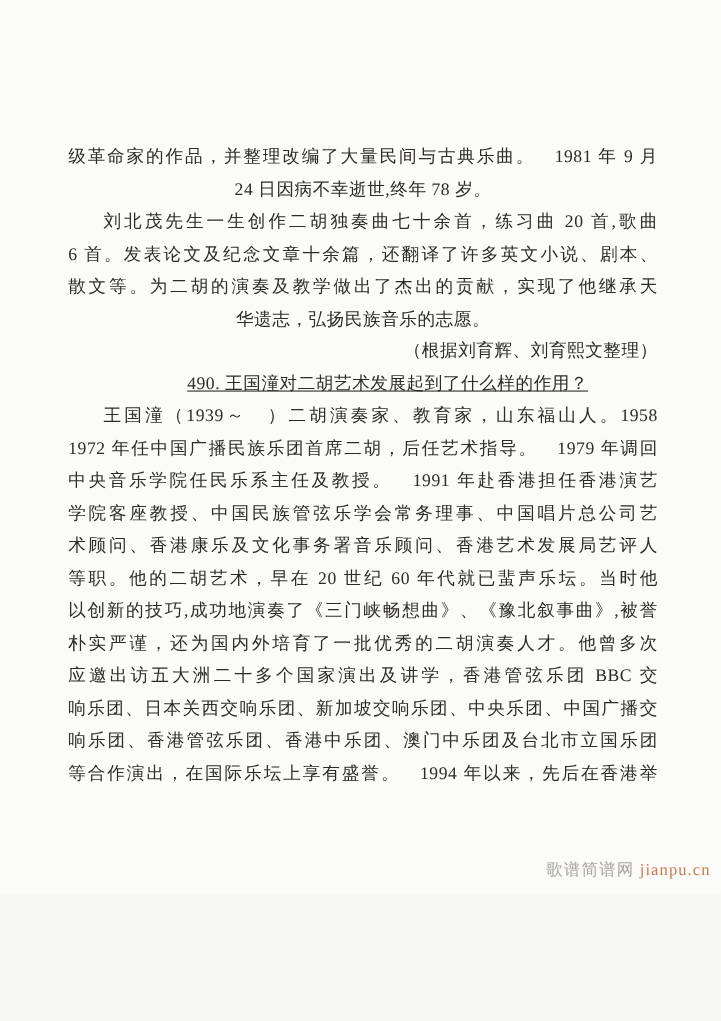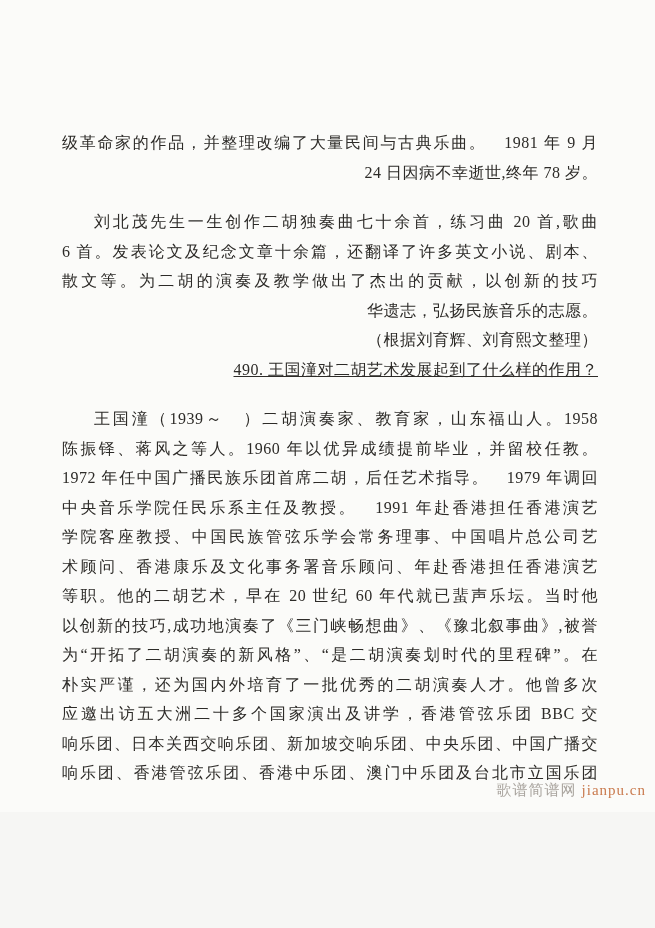--- a/index.html
+++ b/index.html
@@ -18,28 +18,28 @@
     position:absolute;
     left:62px;top:128px;
     width:536px;
     color:#2d2b28;
     font-size:16px;
     line-height:29.5px;
   }
   .line{
     height:29.5px;
     overflow:hidden;
-    text-align:right;
+    text-align:center;
     letter-spacing:0.5px;
   }
   .j{
     text-align:justify;
     text-align-last:justify;
   }
-  .ind{ text-indent:2em;margin-top:20px; }
+  .ind{ text-indent:2em; }
   .ind-q{ text-indent:2.8em;text-decoration:underline; }
   .right{ text-align:center; text-align-last:right; }
   .watermark{
     position:absolute;
     right:9px;bottom:12px;
     font-size:15px;
     letter-spacing:1px;
     white-space:nowrap;
   }
   .wm-name{ color:#a9a49e; }
@@ -48,36 +48,35 @@
 </head>
 <body>
 
 <div class="page">
 
   <div class="text-block">
     <div class="line j">级革命家的作品，并整理改编了大量民间与古典乐曲。　1981 年 9 月</div>
     <div class="line">24 日因病不幸逝世,终年 78 岁。</div>
     <div class="line j ind">刘北茂先生一生创作二胡独奏曲七十余首，练习曲 20 首,歌曲</div>
     <div class="line j">6 首。发表论文及纪念文章十余篇，还翻译了许多英文小说、剧本、</div>
-    <div class="line j">散文等。为二胡的演奏及教学做出了杰出的贡献，以创新的技巧</div>
+    <div class="line j">散文等。为二胡的演奏及教学做出了杰出的贡献，实现了他继承天</div>
     <div class="line">华遗志，弘扬民族音乐的志愿。</div>
     <div class="line right">（根据刘育辉、刘育熙文整理）</div>
     <div class="line ind-q">490. 王国潼对二胡艺术发展起到了什么样的作用？</div>
     <div class="line j ind">王国潼（1939～　）二胡演奏家、教育家，山东福山人。1958</div>
-    <div class="line j">陈振铎、蒋风之等人。1960 年以优异成绩提前毕业，并留校任教。</div>
     <div class="line j">1972 年任中国广播民族乐团首席二胡，后任艺术指导。　1979 年调回</div>
     <div class="line j">中央音乐学院任民乐系主任及教授。　1991 年赴香港担任香港演艺</div>
     <div class="line j">学院客座教授、中国民族管弦乐学会常务理事、中国唱片总公司艺</div>
-    <div class="line j">术顾问、香港康乐及文化事务署音乐顾问、年赴香港担任香港演艺</div>
+    <div class="line j">术顾问、香港康乐及文化事务署音乐顾问、香港艺术发展局艺评人</div>
     <div class="line j">等职。他的二胡艺术，早在 20 世纪 60 年代就已蜚声乐坛。当时他</div>
     <div class="line j">以创新的技巧,成功地演奏了《三门峡畅想曲》、《豫北叙事曲》,被誉</div>
-    <div class="line j">为“开拓了二胡演奏的新风格”、“是二胡演奏划时代的里程碑”。在</div>
     <div class="line j">朴实严谨，还为国内外培育了一批优秀的二胡演奏人才。他曾多次</div>
     <div class="line j">应邀出访五大洲二十多个国家演出及讲学，香港管弦乐团 BBC 交</div>
     <div class="line j">响乐团、日本关西交响乐团、新加坡交响乐团、中央乐团、中国广播交</div>
     <div class="line j">响乐团、香港管弦乐团、香港中乐团、澳门中乐团及台北市立国乐团</div>
+    <div class="line j">等合作演出，在国际乐坛上享有盛誉。　1994 年以来，先后在香港举</div>
   </div>
 
   <div class="watermark">
     <span class="wm-name">歌谱简谱网</span><span class="wm-url">jianpu.cn</span>
   </div>
 
 </div>
 
 </body></html>

